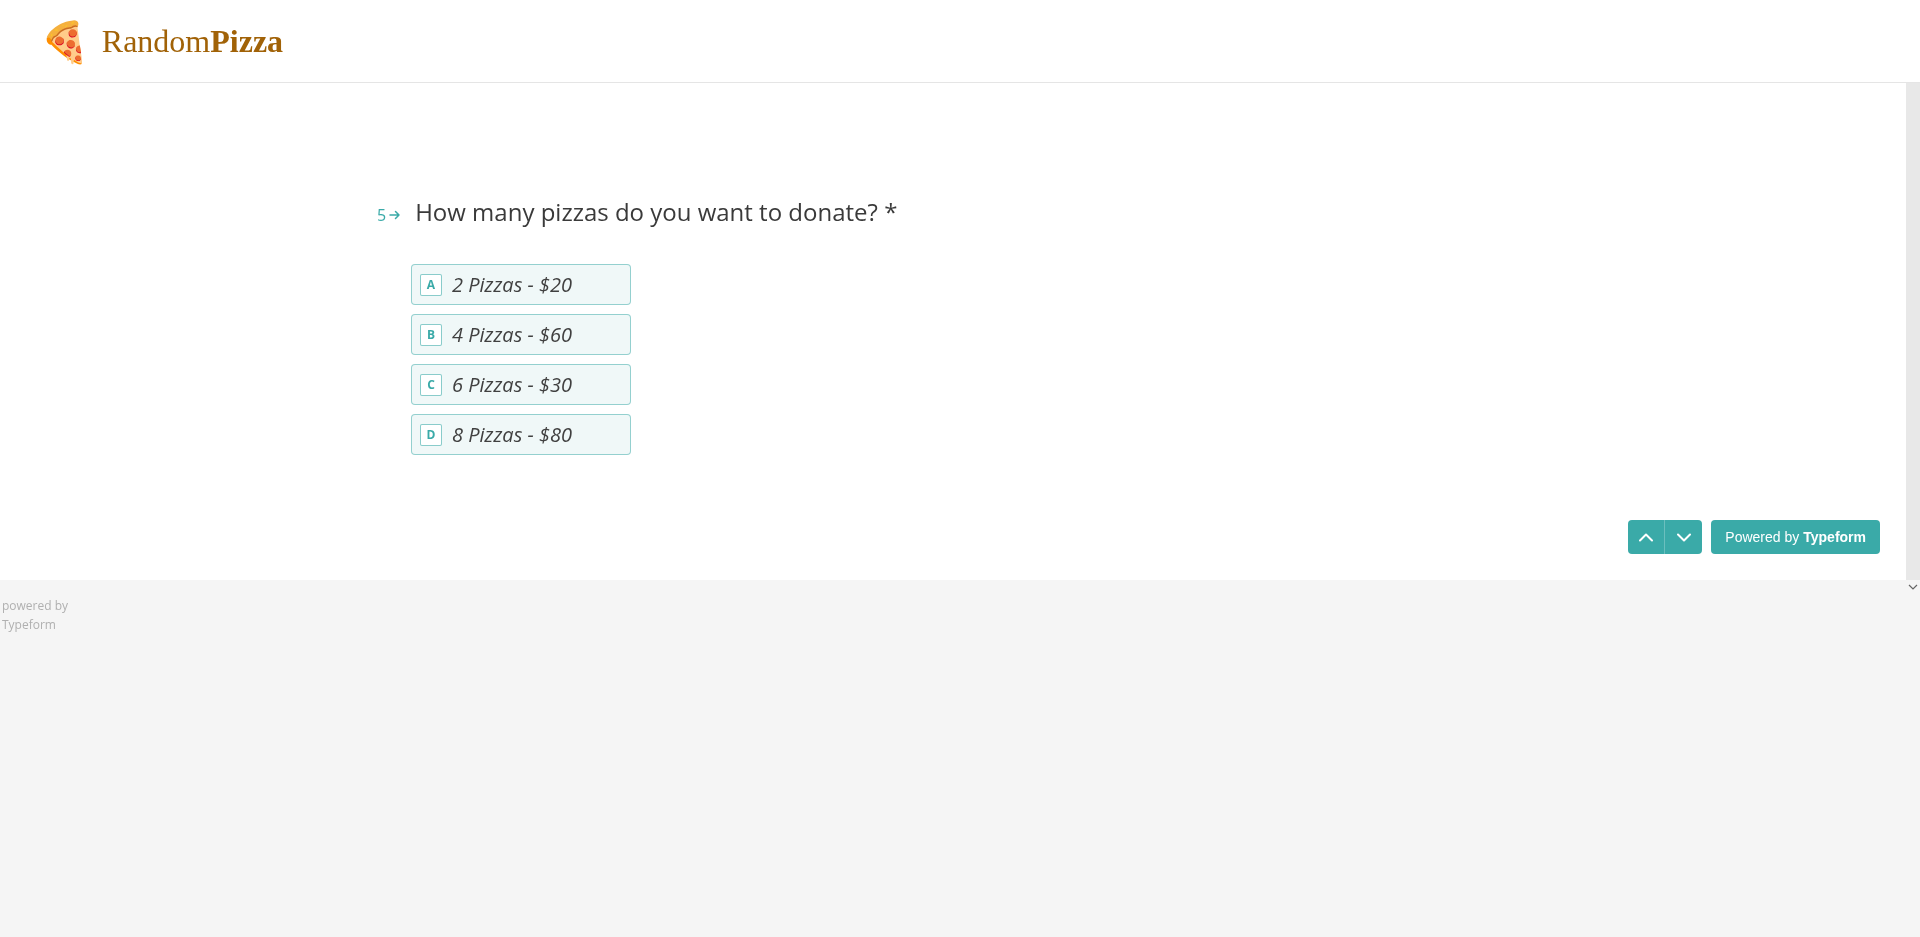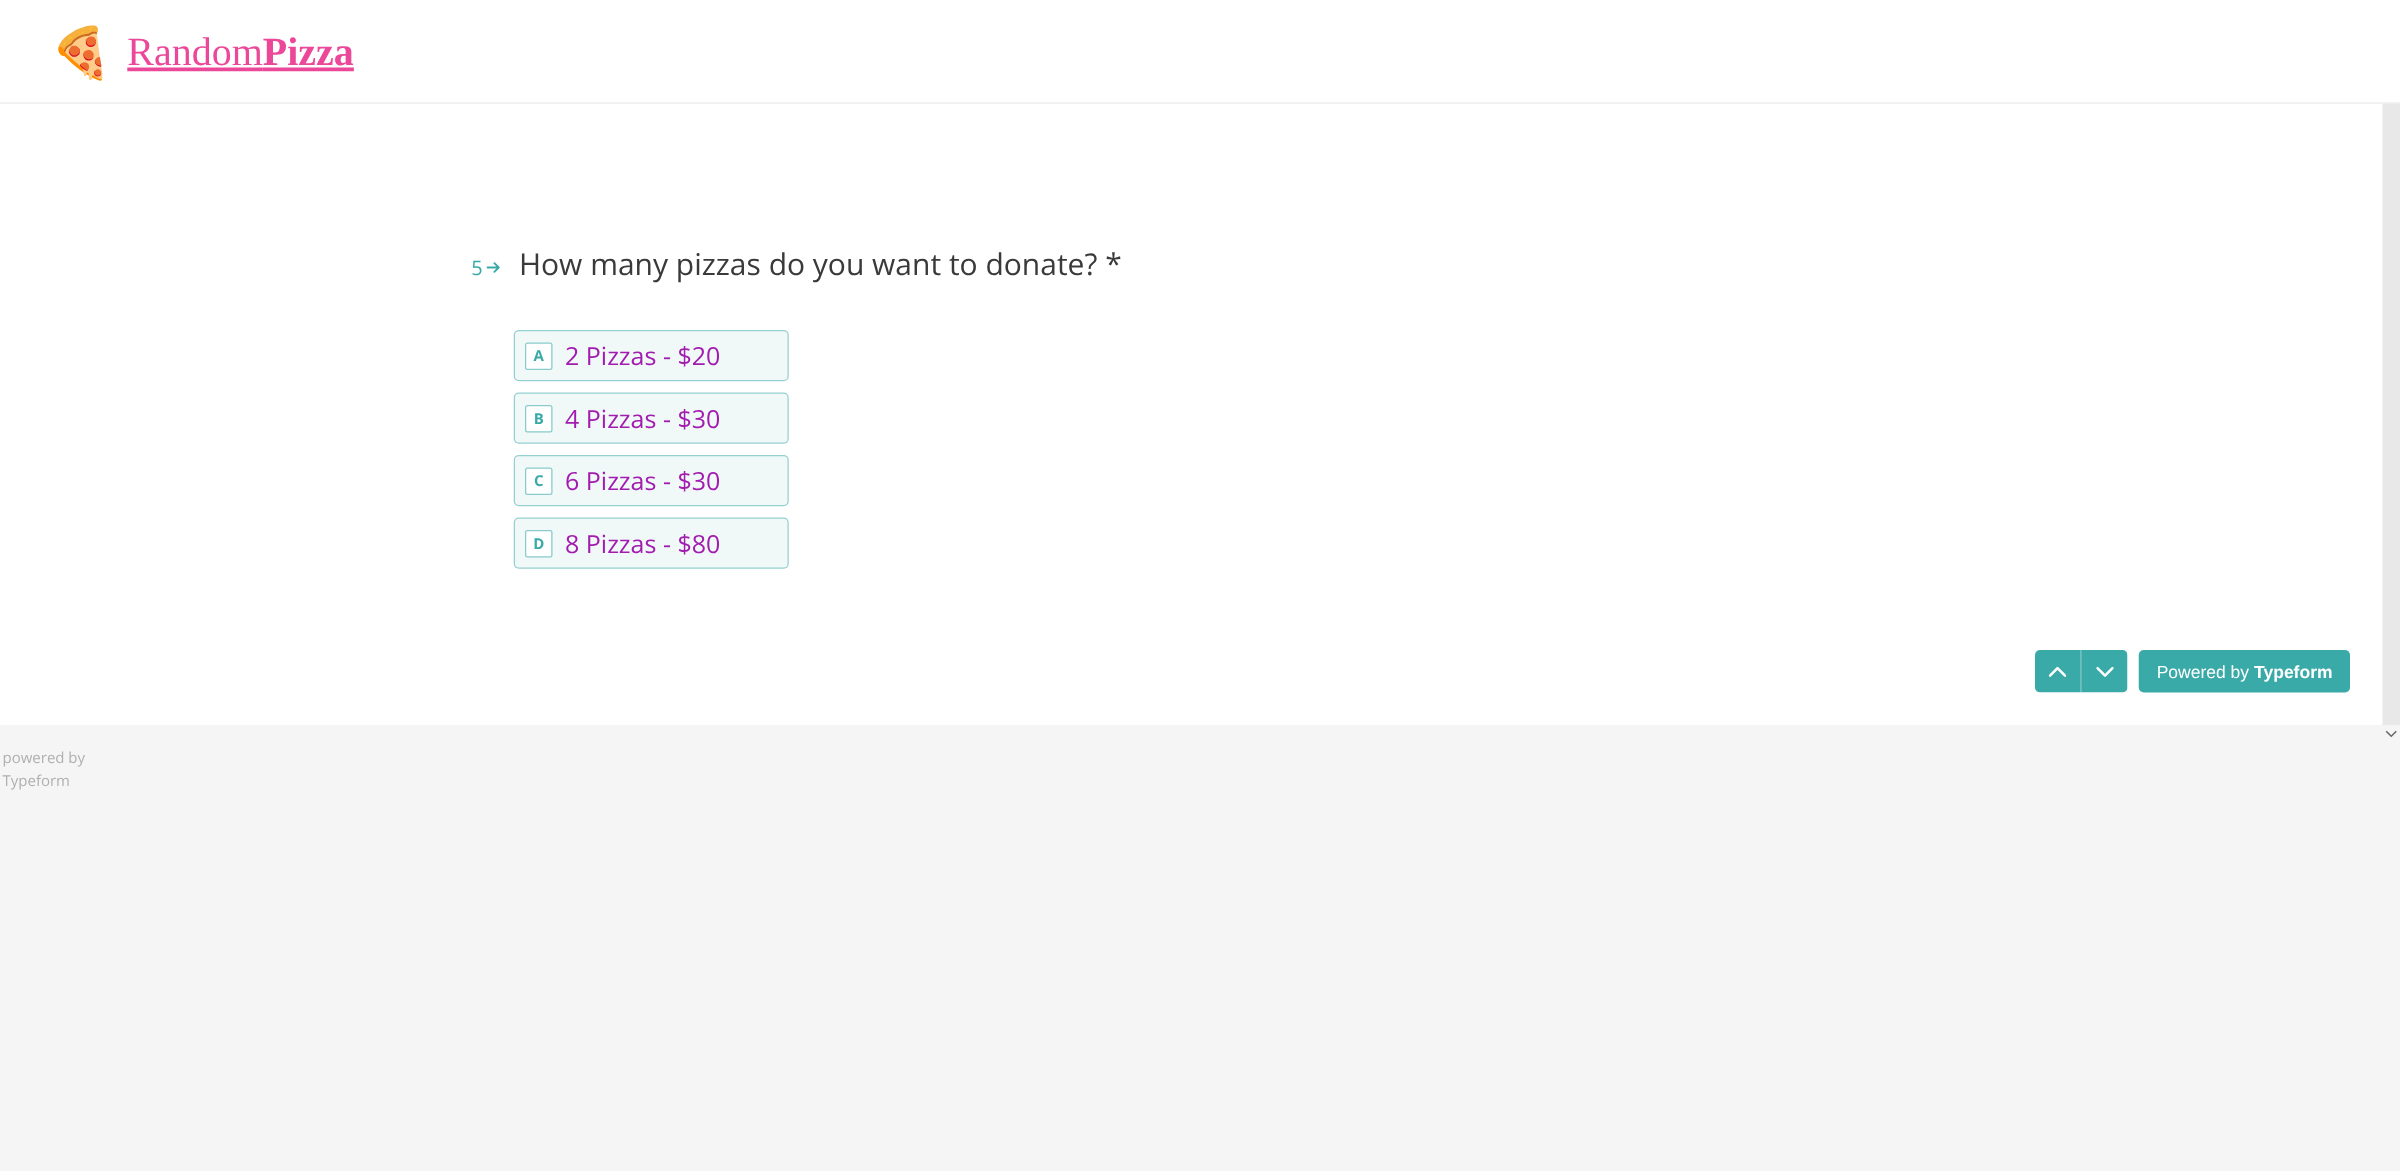--- a/index.html
+++ b/index.html
@@ -27,22 +27,21 @@
       align-items: center;
       gap: 12px;
     }
     .pizza-icon {
       font-size: 40px;
       line-height: 1;
     }
     .logo-text {
       font-family: Georgia, 'Times New Roman', serif;
       font-size: 32px;
-      color: #ec4899;
-      text-decoration: underline;
+      color: #a16207;
     }
     .logo-bold {
       font-weight: bold;
     }
     .form-area {
       height: 497px;
       background: #ffffff;
       position: relative;
       border-right: 14px solid #e8e8e8;
     }
@@ -104,21 +103,22 @@
       display: flex;
       align-items: center;
       justify-content: center;
       font-size: 12px;
       font-weight: 700;
       color: #3aaaa8;
       margin-right: 10px;
     }
     .option-label {
       font-size: 20px;
-      color: #a21caf;
+      color: #404040;
+      font-style: italic;
     }
     .form-footer {
       position: absolute;
       right: 26px;
       bottom: 26px;
       display: flex;
       gap: 9px;
     }
     .nav-buttons {
       display: flex;
@@ -206,21 +206,21 @@
       </span>
     </div>
 
     <div class="options">
       <div class="option">
         <div class="option-key">A</div>
         <div class="option-label">2 Pizzas - $20</div>
       </div>
       <div class="option">
         <div class="option-key">B</div>
-        <div class="option-label">4 Pizzas - $30</div>
+        <div class="option-label">4 Pizzas - $60</div>
       </div>
       <div class="option">
         <div class="option-key">C</div>
         <div class="option-label">6 Pizzas - $30</div>
       </div>
       <div class="option">
         <div class="option-key">D</div>
         <div class="option-label">8 Pizzas - $80</div>
       </div>
     </div>

